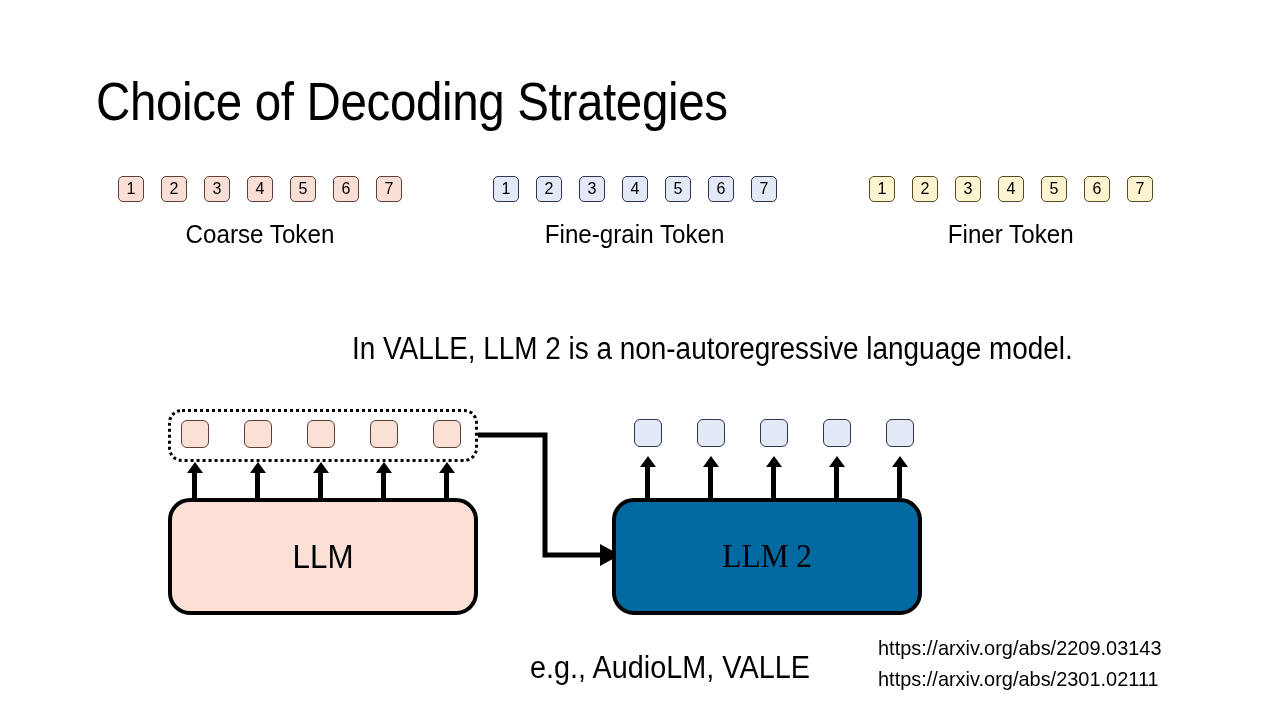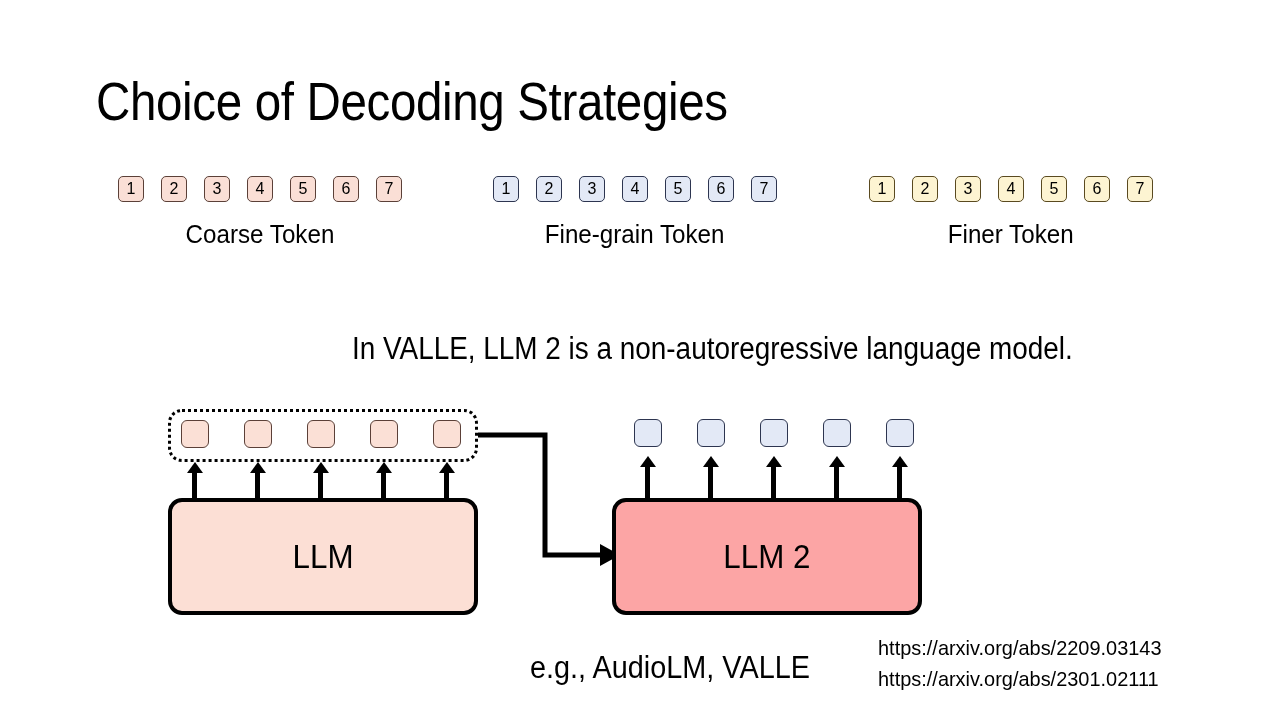--- a/index.html
+++ b/index.html
@@ -128,36 +128,37 @@
     top: -9px;
     transform: translateX(-50%);
     border-left: 8px solid transparent;
     border-right: 8px solid transparent;
     border-bottom: 11px solid #000;
   }
 
   .llm-block {
     position: absolute;
     border: 4px solid #000;
-    border-radius: 14px;
+    border-radius: 22px;
     box-sizing: border-box;
     display: flex;
     align-items: center;
     justify-content: center;
     font-size: 33px;
   }
   #llm-1 {
     left: 168px; top: 103px;
     width: 310px; height: 117px;
     background: #fcdfd5;
   }
   #llm-2 {
     left: 612px; top: 103px;
     width: 310px; height: 117px;
-    background: #fca5a5;
+    background: #0369a1;
+    font-family: Liberation Serif, serif;
   }
   .llm-label { transform: scaleX(0.95); }
 
   
   #connector { position: absolute; left: 0; top: 0; width: 1280px; height: 240px; }
 
   
   #eg-text {
     position: absolute;
     left: 530px;

